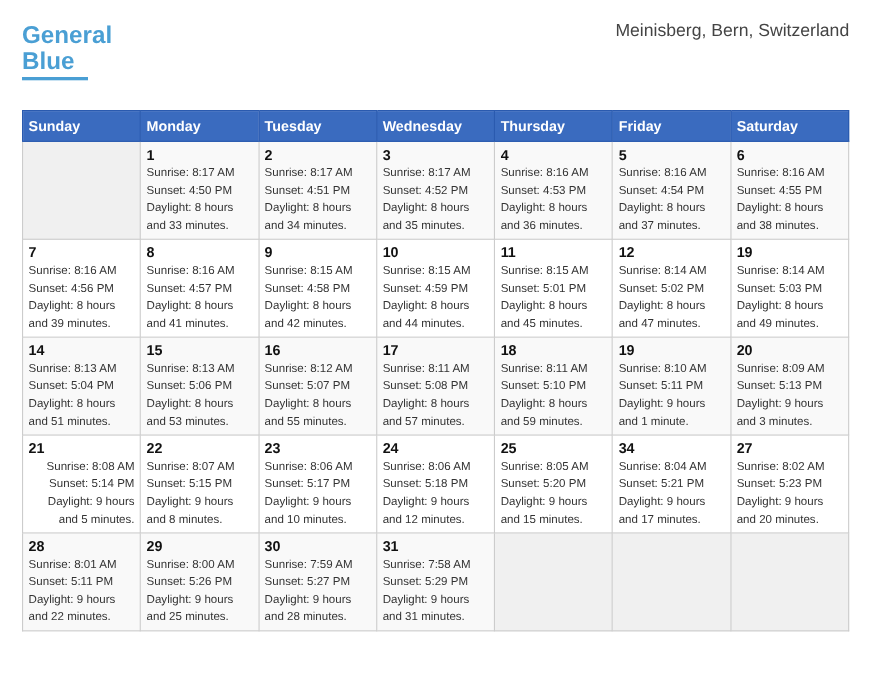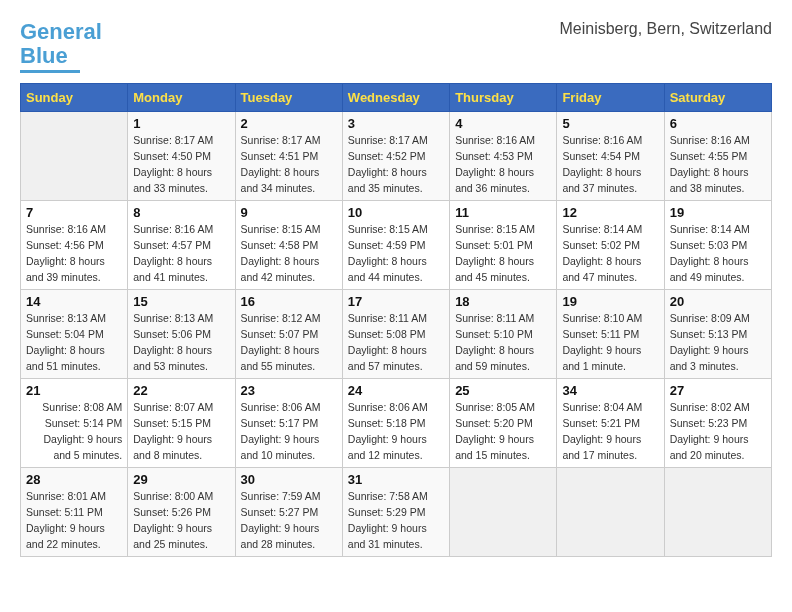--- a/index.html
+++ b/index.html
@@ -7,21 +7,21 @@
       font-family: Arial, sans-serif;
       background: #fff;
       width: 792px;
       min-height: 612px;
       padding: 20px;
     }
     .header-area {
       display: flex;
       justify-content: space-between;
       align-items: flex-start;
-      margin-bottom: 10px;
+      margin-bottom: 27px;
     }
     .logo {
       display: flex;
       flex-direction: column;
       align-items: flex-start;
     }
     .logo-text {
       font-size: 22px;
       font-weight: bold;
       color: #1a3a6b;
@@ -48,21 +48,21 @@
       font-size: 16px;
       color: #444;
     }
     table {
       width: 100%;
       border-collapse: collapse;
       font-size: 11px;
     }
     thead tr th {
       background: #3a6bbf;
-      color: #fde047;
+      color: #ffffff;
       text-align: left;
       padding: 6px 5px;
       font-size: 13px;
       font-weight: bold;
       border: 1px solid #2a5aaf;
     }
     tbody tr td {
       border: 1px solid #ccc;
       vertical-align: top;
       padding: 4px 5px;

